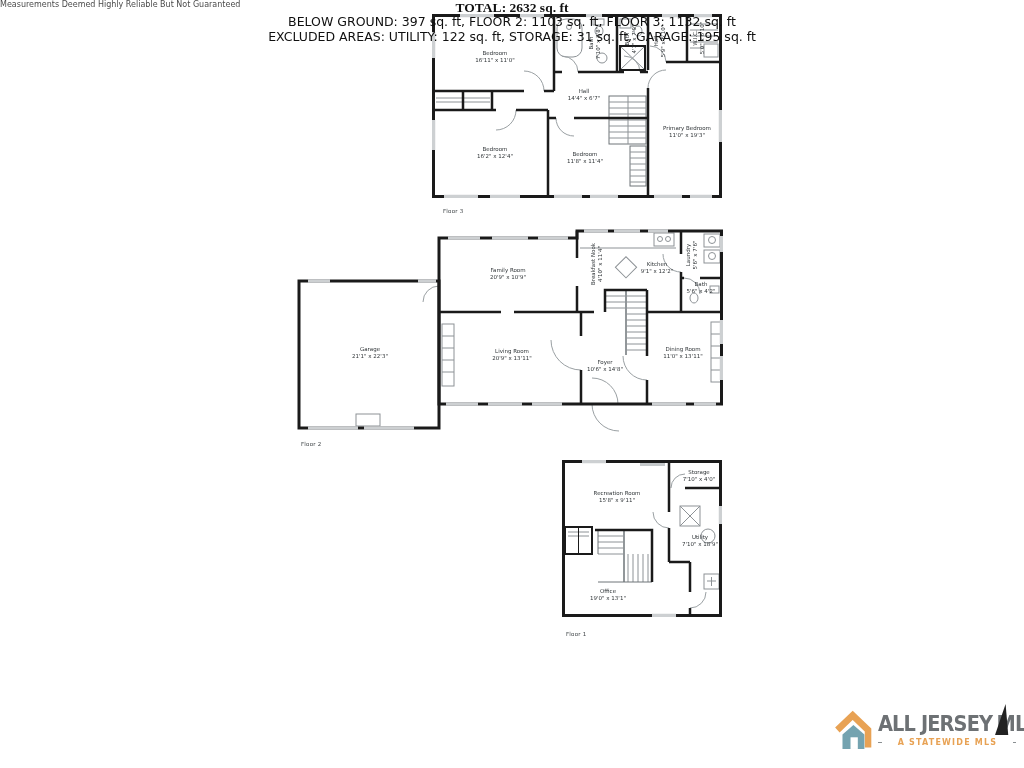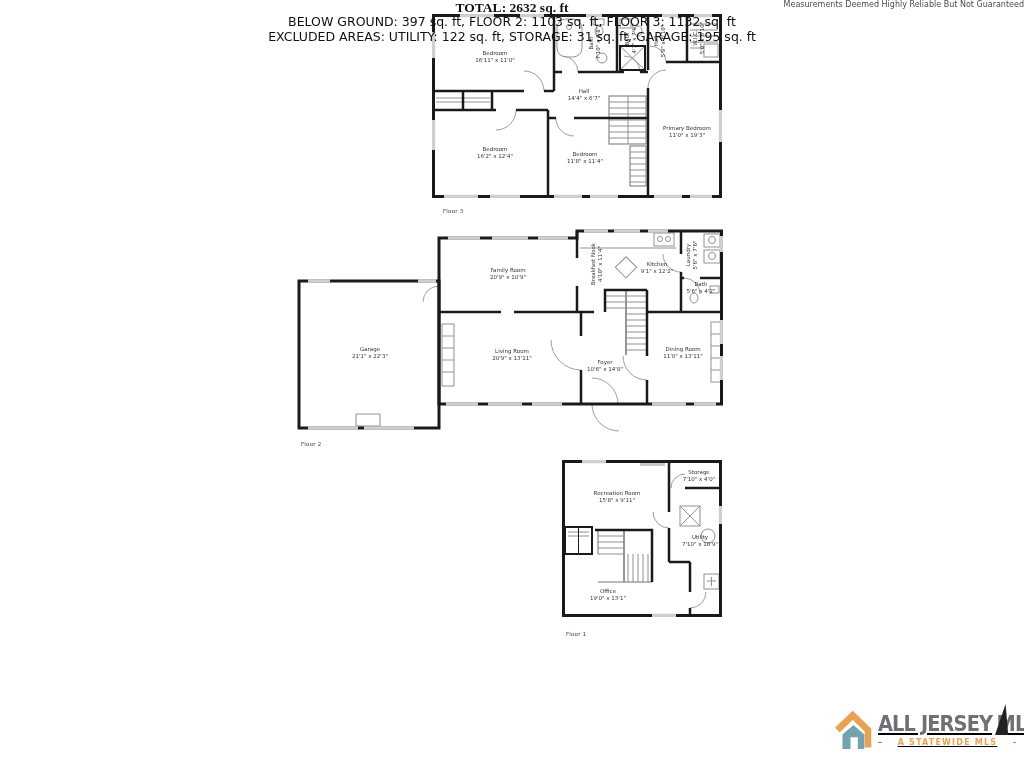--- a/index.html
+++ b/index.html
@@ -14,26 +14,26 @@
   }
   svg text{
     font-family:"DejaVu Sans",sans-serif;font-size:5.5px;fill:#2f3437;
   }
   .summary{
     position:absolute;left:0;right:0;top:681;text-align:center;color:#101010;
   }
   .summary .total{font-size:13.5px;font-weight:bold;line-height:15px;font-family:Liberation Serif, serif;}
   .summary .line{font-size:12.5px;line-height:14.5px;}
   .disclaimer{
-    position:absolute;left:0;right:0;top:740;text-align:right;
+    position:absolute;left:0;right:0;top:740;text-align:left;
     font-size:8px;color:#4a4a4a;
   }
   .logo{
     position:absolute;left:833px;top:701px;width:190px;height:58px;
-    display:flex;align-items:center;gap:6px;text-decoration:underline;
+    display:flex;align-items:center;gap:6px;
   }
   .logo-right{display:flex;flex-direction:column;min-width:0;}
   .logo-title-row{
     position:relative;display:flex;align-items:flex-end;
     font-weight:bold;color:#6d7174;font-size:22px;line-height:22px;
     letter-spacing:-1px;transform:scaleX(.88);transform-origin:left center;
     white-space:nowrap;
   }
   .logo-title-row .t2{position:relative;margin-left:5px;}
   .sail{position:absolute;left:-4px;top:-9px;}

